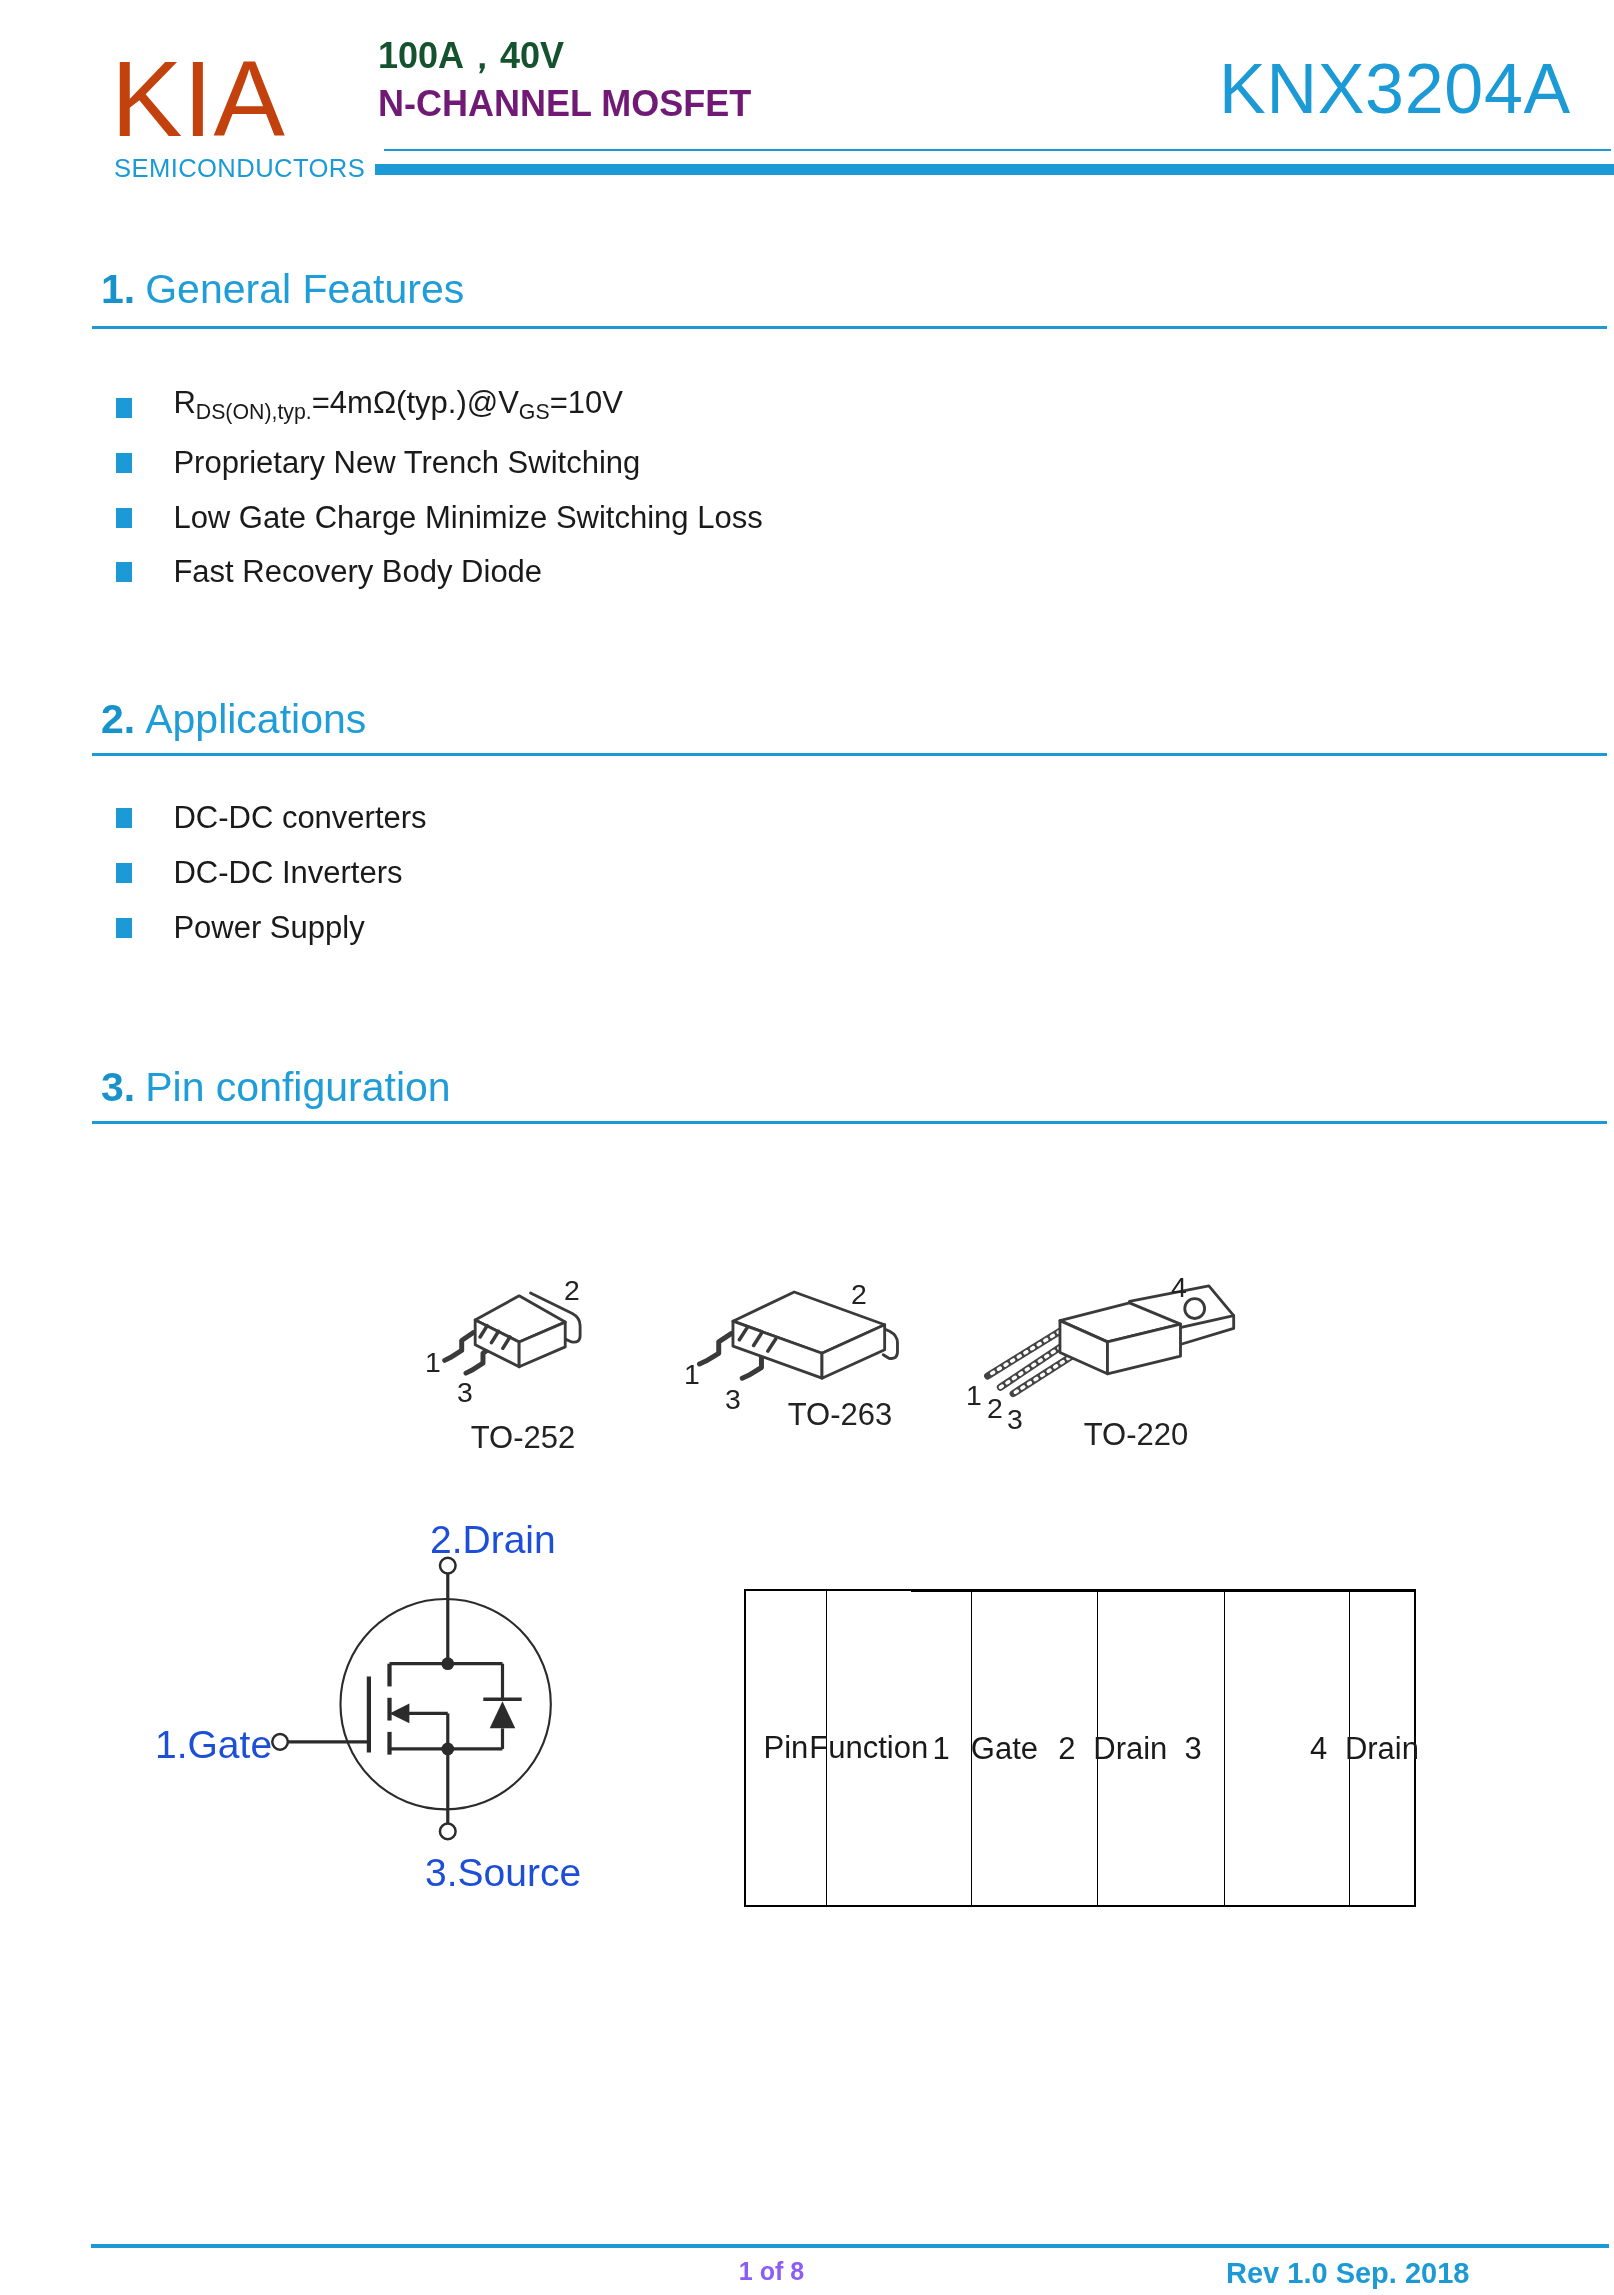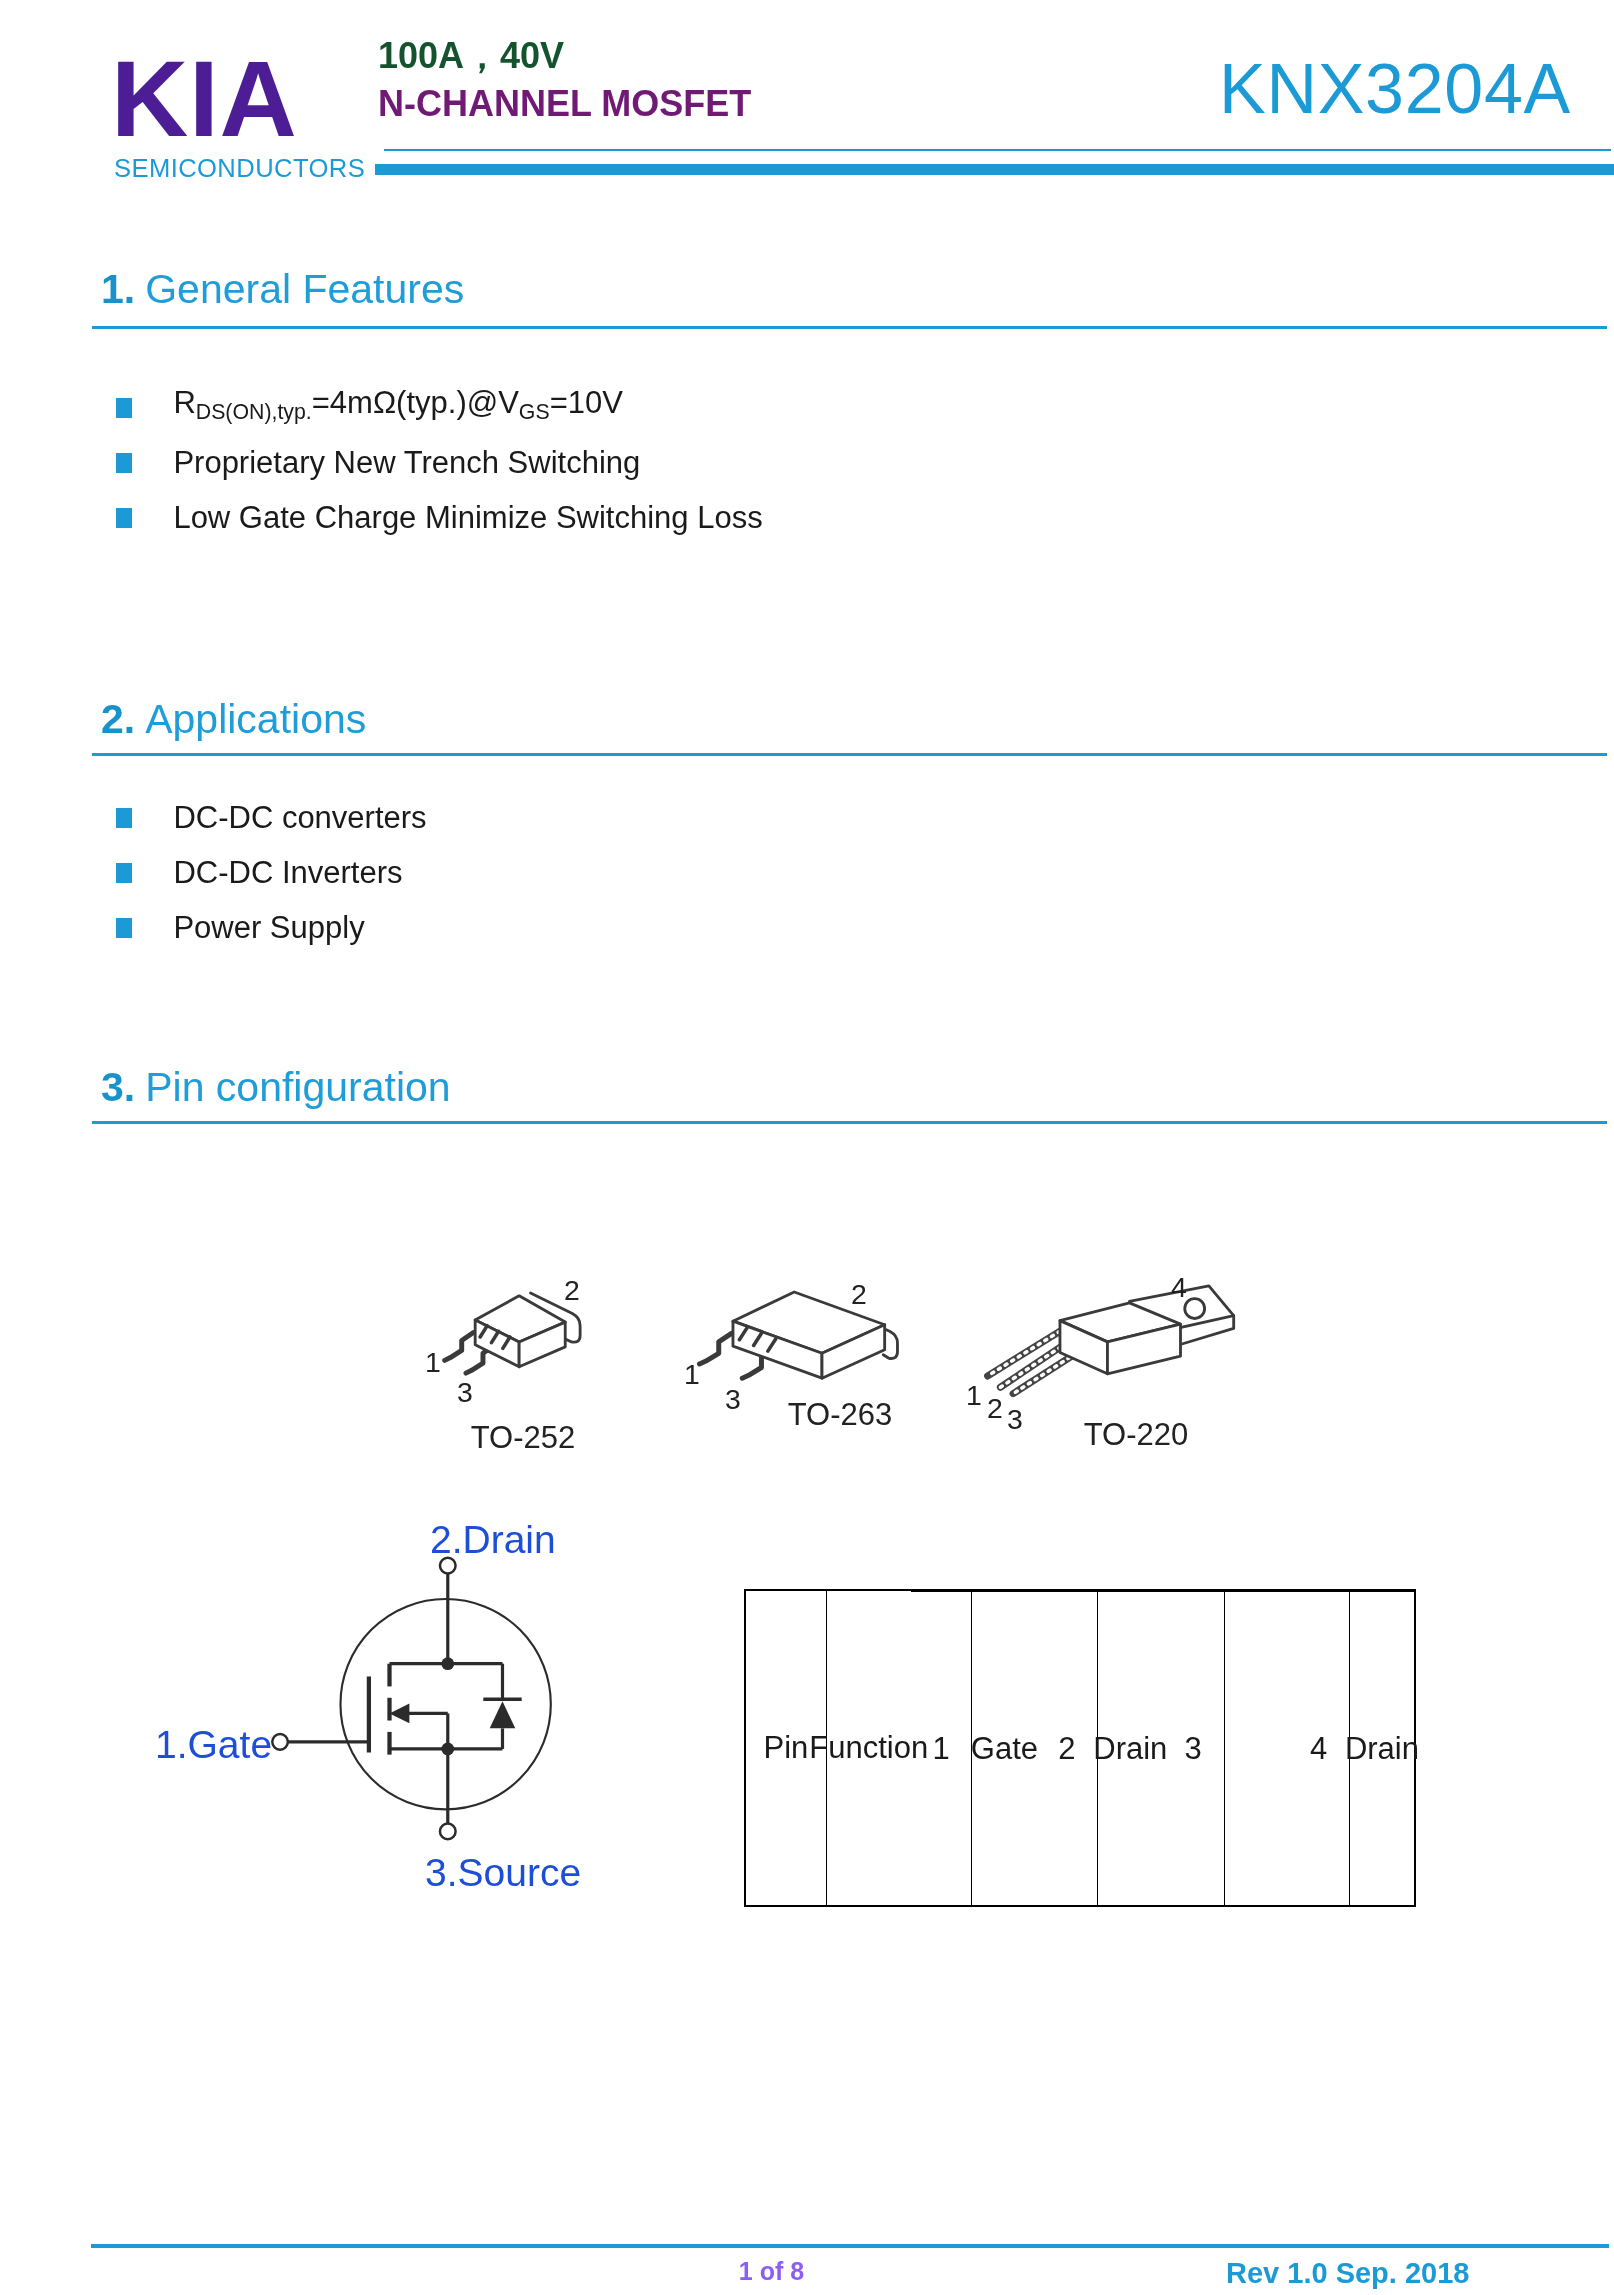--- a/index.html
+++ b/index.html
@@ -4,21 +4,21 @@
 <style>
   html,body{margin:0;padding:0;background:#e8e8e8;}
   .page{
     position:relative;width:1615px;height:2295px;background:#ffffff;
     font-family:"Liberation Sans", sans-serif;color:#1a1a1a;overflow:hidden;
     margin:0 auto;
   }
   .abs{position:absolute;}
 
   
-  .logo{left:111px;top:46px;font-size:107px;font-weight:700;color:#4c1d95;line-height:1;letter-spacing:0.7px;}
+  .logo{left:111px;top:46px;font-size:107px;font-weight:400;color:#c2410c;line-height:1;letter-spacing:0.7px;}
   .logo-sub{left:114px;top:154px;font-size:25.6px;color:#1b9ad5;letter-spacing:0.4px;}
   .spec1{left:378px;top:36px;font-size:36px;font-weight:700;color:#14532d;line-height:1.1;}
   .spec2{left:378px;top:84px;font-size:36px;font-weight:700;color:#701a75;line-height:1.1;}
   .part-number{right:44px;top:54px;font-size:70px;color:#1b9ad5;line-height:1;letter-spacing:0.7px;}
   .rule-thin{left:384px;top:149px;width:1227px;height:2.1px;background:#1b9ad5;}
   .rule-thick{left:375px;top:164px;width:1239px;height:10.7px;background:#1b9ad5;}
 
   
   .sec-head{left:101px;font-size:41px;color:#1f9dd8;line-height:1.1;white-space:nowrap;}
   .sec-head .num{font-weight:700;color:#1792cb;}
@@ -78,20 +78,24 @@
     <span class="bullet"></span>
     <span><span>R</span><span class="sub">DS(ON),typ.</span><span>=4mΩ(typ.)@V</span><span class="sub">GS</span><span>=10V</span></span>
   </div>
   <div class="abs li" style="top:441px">
     <span class="bullet"></span>
     <span>Proprietary New Trench Switching</span>
   </div>
   <div class="abs li" style="top:496px">
     <span class="bullet"></span>
     <span>Low Gate Charge Minimize Switching Loss</span>
+  </div>
+  <div class="abs li" style="top:550px">
+    <span class="bullet"></span>
+    <span>Fast Recovery Body Diode</span>
   </div>
 
   <div class="abs sec-head" style="top:697px">
     <span class="num">2.</span><span class="ttl">Applications</span>
   </div>
   <div class="abs sec-rule" style="top:753px"></div>
 
   <div class="abs li" style="top:796px">
     <span class="bullet"></span>
     <span>DC-DC converters</span>

